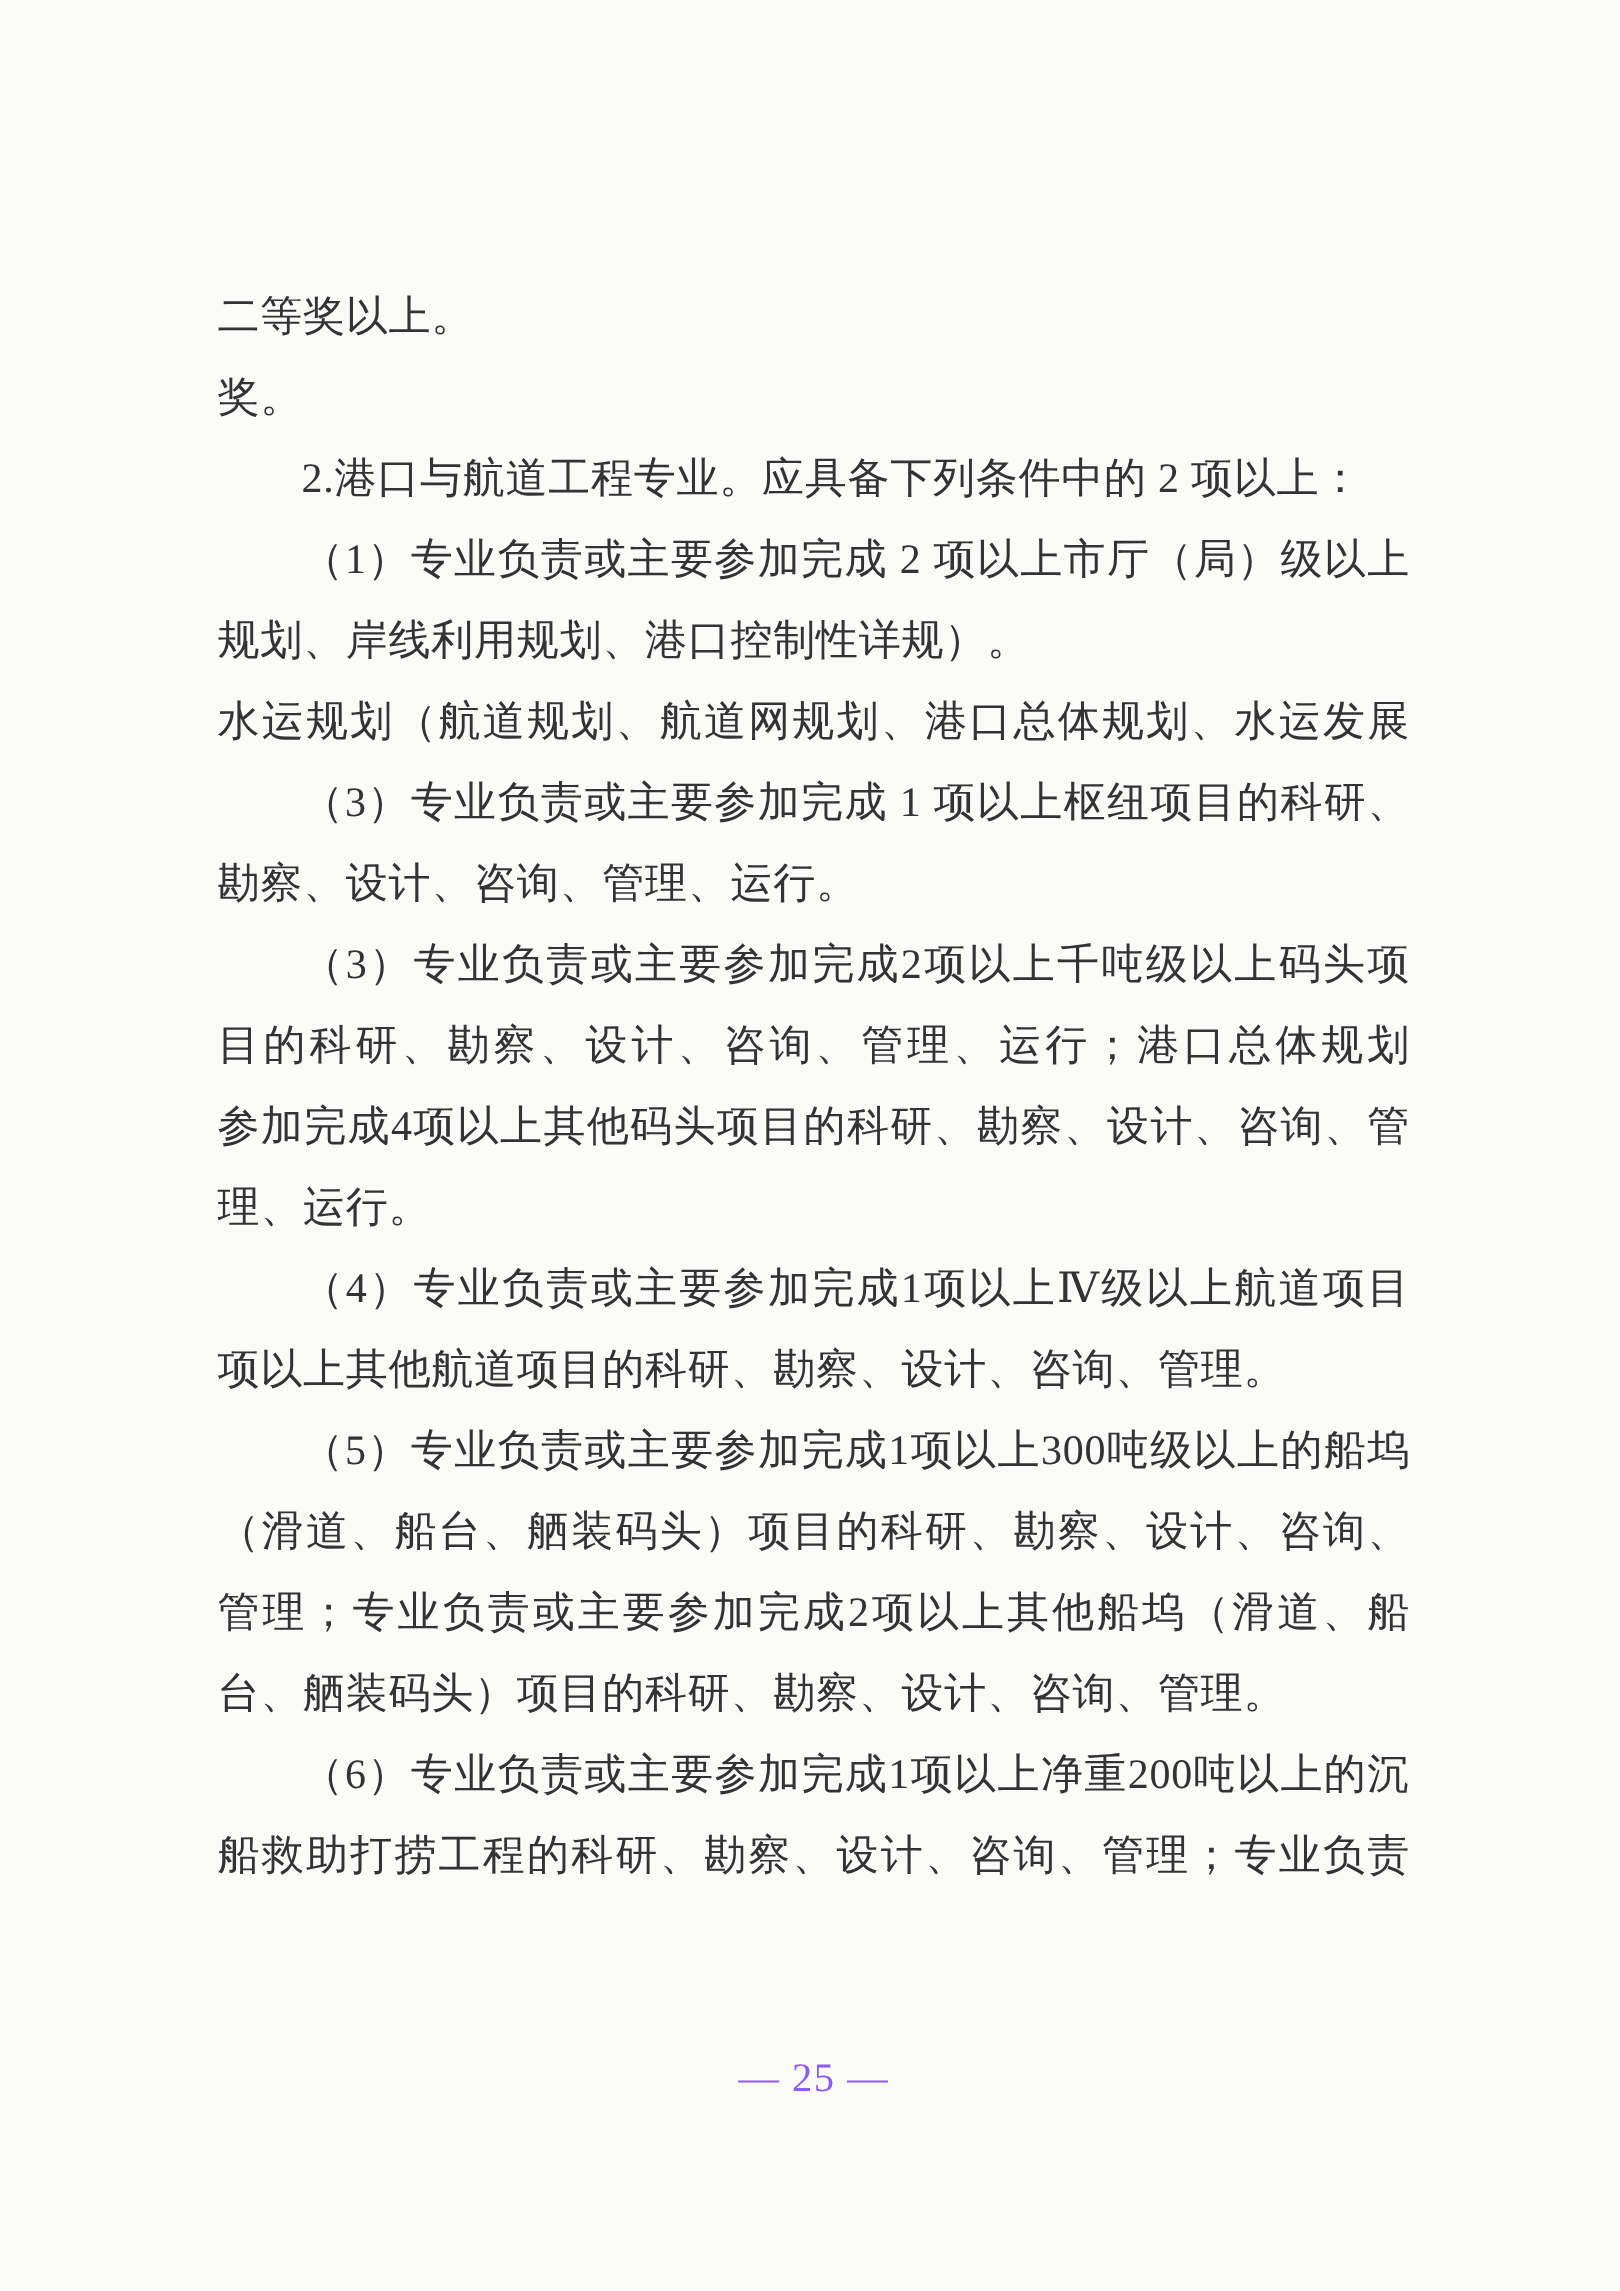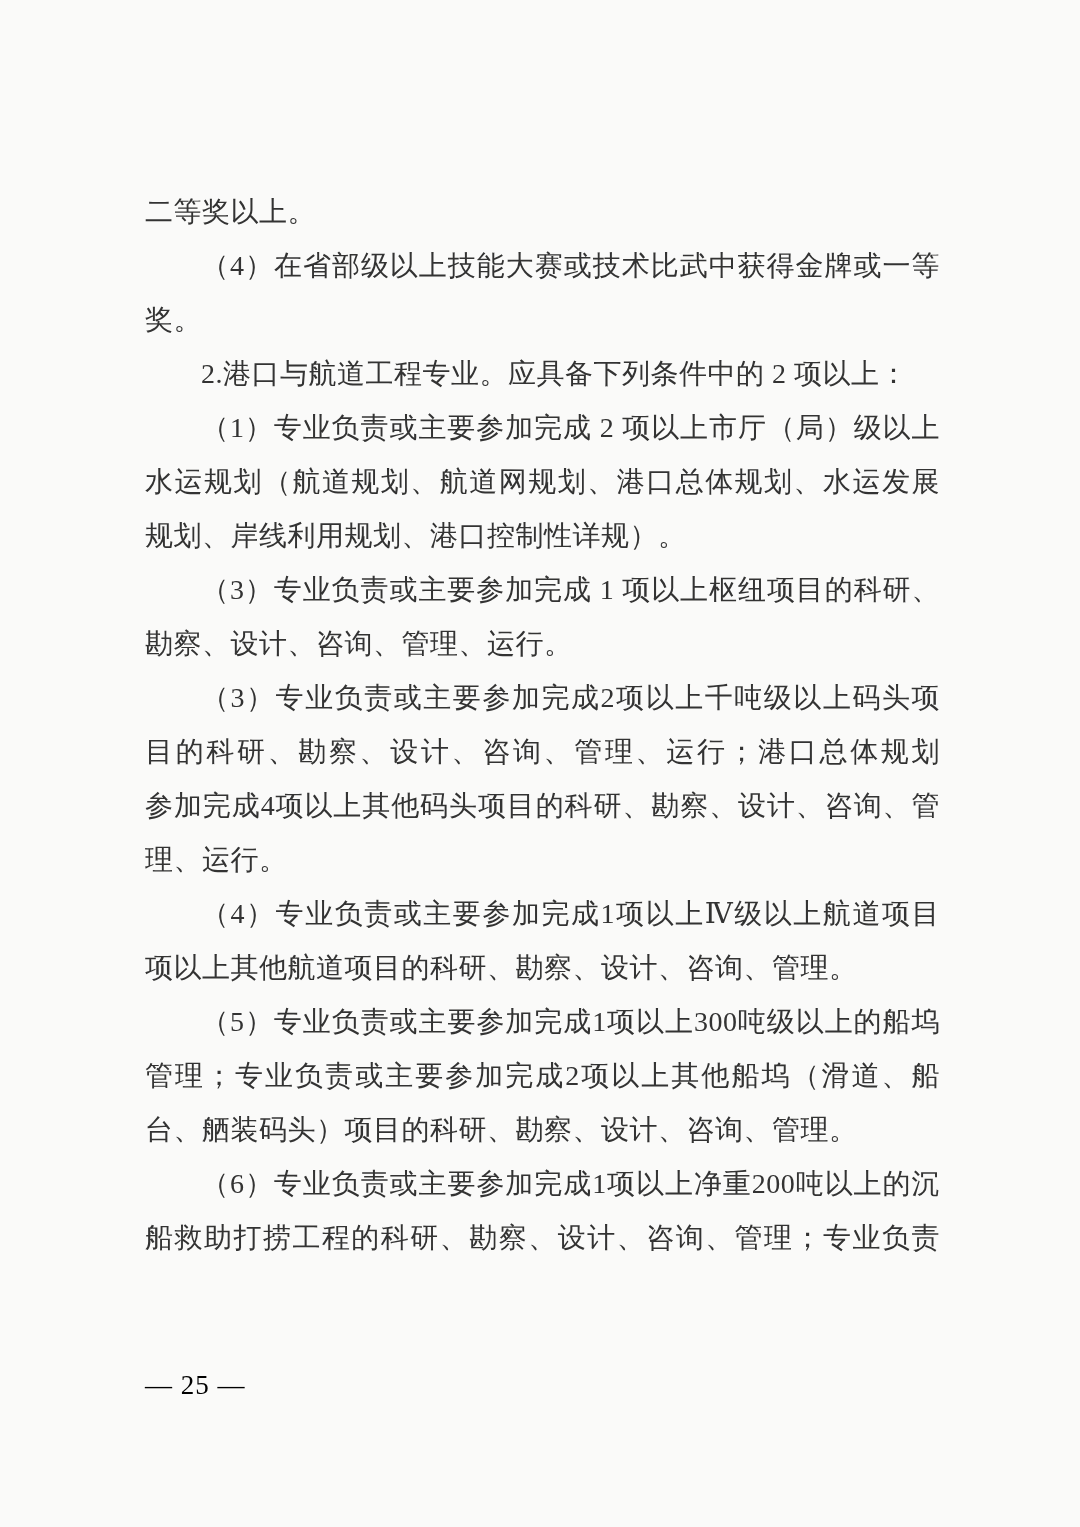--- a/index.html
+++ b/index.html
@@ -39,62 +39,62 @@
     text-justify: inter-character;
   }
   .line.indent {
     text-indent: 56px;
   }
   .footer {
     position: absolute;
     top: 1370px;
     left: 145px;
     width: 795px;
-    text-align: left;
+    text-align: center;
     font-size: 27px;
     letter-spacing: 1px;
-    color: #000000;
+    color: #8b5cf6;
   }
 </style>
 </head>
 <body>
 
 <div class="page" style="background: rgb(250, 250, 249); color: rgb(51, 51, 51);">
   <main class="text-column" id="text-column">
       <div class="para">
         <div class="line">二等奖以上。</div>
       </div>
       <div class="para">
-        <div class="line indent justify">（4）在省部级以上技能大赛或技术比武中获得金牌或一等</div>
         <div class="line">奖。</div>
       </div>
       <div class="para">
         <div class="line indent">2.港口与航道工程专业。应具备下列条件中的 2 项以上：</div>
       </div>
       <div class="para">
         <div class="line indent justify">（1）专业负责或主要参加完成 2 项以上市厅（局）级以上</div>
+        <div class="line">规划、岸线利用规划、港口控制性详规）。</div>
         <div class="line justify">水运规划（航道规划、航道网规划、港口总体规划、水运发展</div>
-        <div class="line">规划、岸线利用规划、港口控制性详规）。</div>
       </div>
       <div class="para">
         <div class="line indent justify">（3）专业负责或主要参加完成 1 项以上枢纽项目的科研、</div>
         <div class="line">勘察、设计、咨询、管理、运行。</div>
       </div>
       <div class="para">
         <div class="line indent justify">（3）专业负责或主要参加完成2项以上千吨级以上码头项</div>
         <div class="line justify">目的科研、勘察、设计、咨询、管理、运行；港口总体规划</div>
         <div class="line justify">参加完成4项以上其他码头项目的科研、勘察、设计、咨询、管</div>
         <div class="line">理、运行。</div>
       </div>
       <div class="para">
         <div class="line indent justify">（4）专业负责或主要参加完成1项以上Ⅳ级以上航道项目</div>
         <div class="line">项以上其他航道项目的科研、勘察、设计、咨询、管理。</div>
       </div>
       <div class="para">
         <div class="line indent justify">（5）专业负责或主要参加完成1项以上300吨级以上的船坞</div>
+        <div class="line justify">（滑道、船台、舾装码头）项目的科研、勘察、设计、咨询、</div>
         <div class="line justify">管理；专业负责或主要参加完成2项以上其他船坞（滑道、船</div>
         <div class="line">台、舾装码头）项目的科研、勘察、设计、咨询、管理。</div>
       </div>
       <div class="para">
         <div class="line indent justify">（6）专业负责或主要参加完成1项以上净重200吨以上的沉</div>
         <div class="line justify">船救助打捞工程的科研、勘察、设计、咨询、管理；专业负责</div>
       </div>
     </main>
   <div class="footer">
     <span>— 25 —</span>

